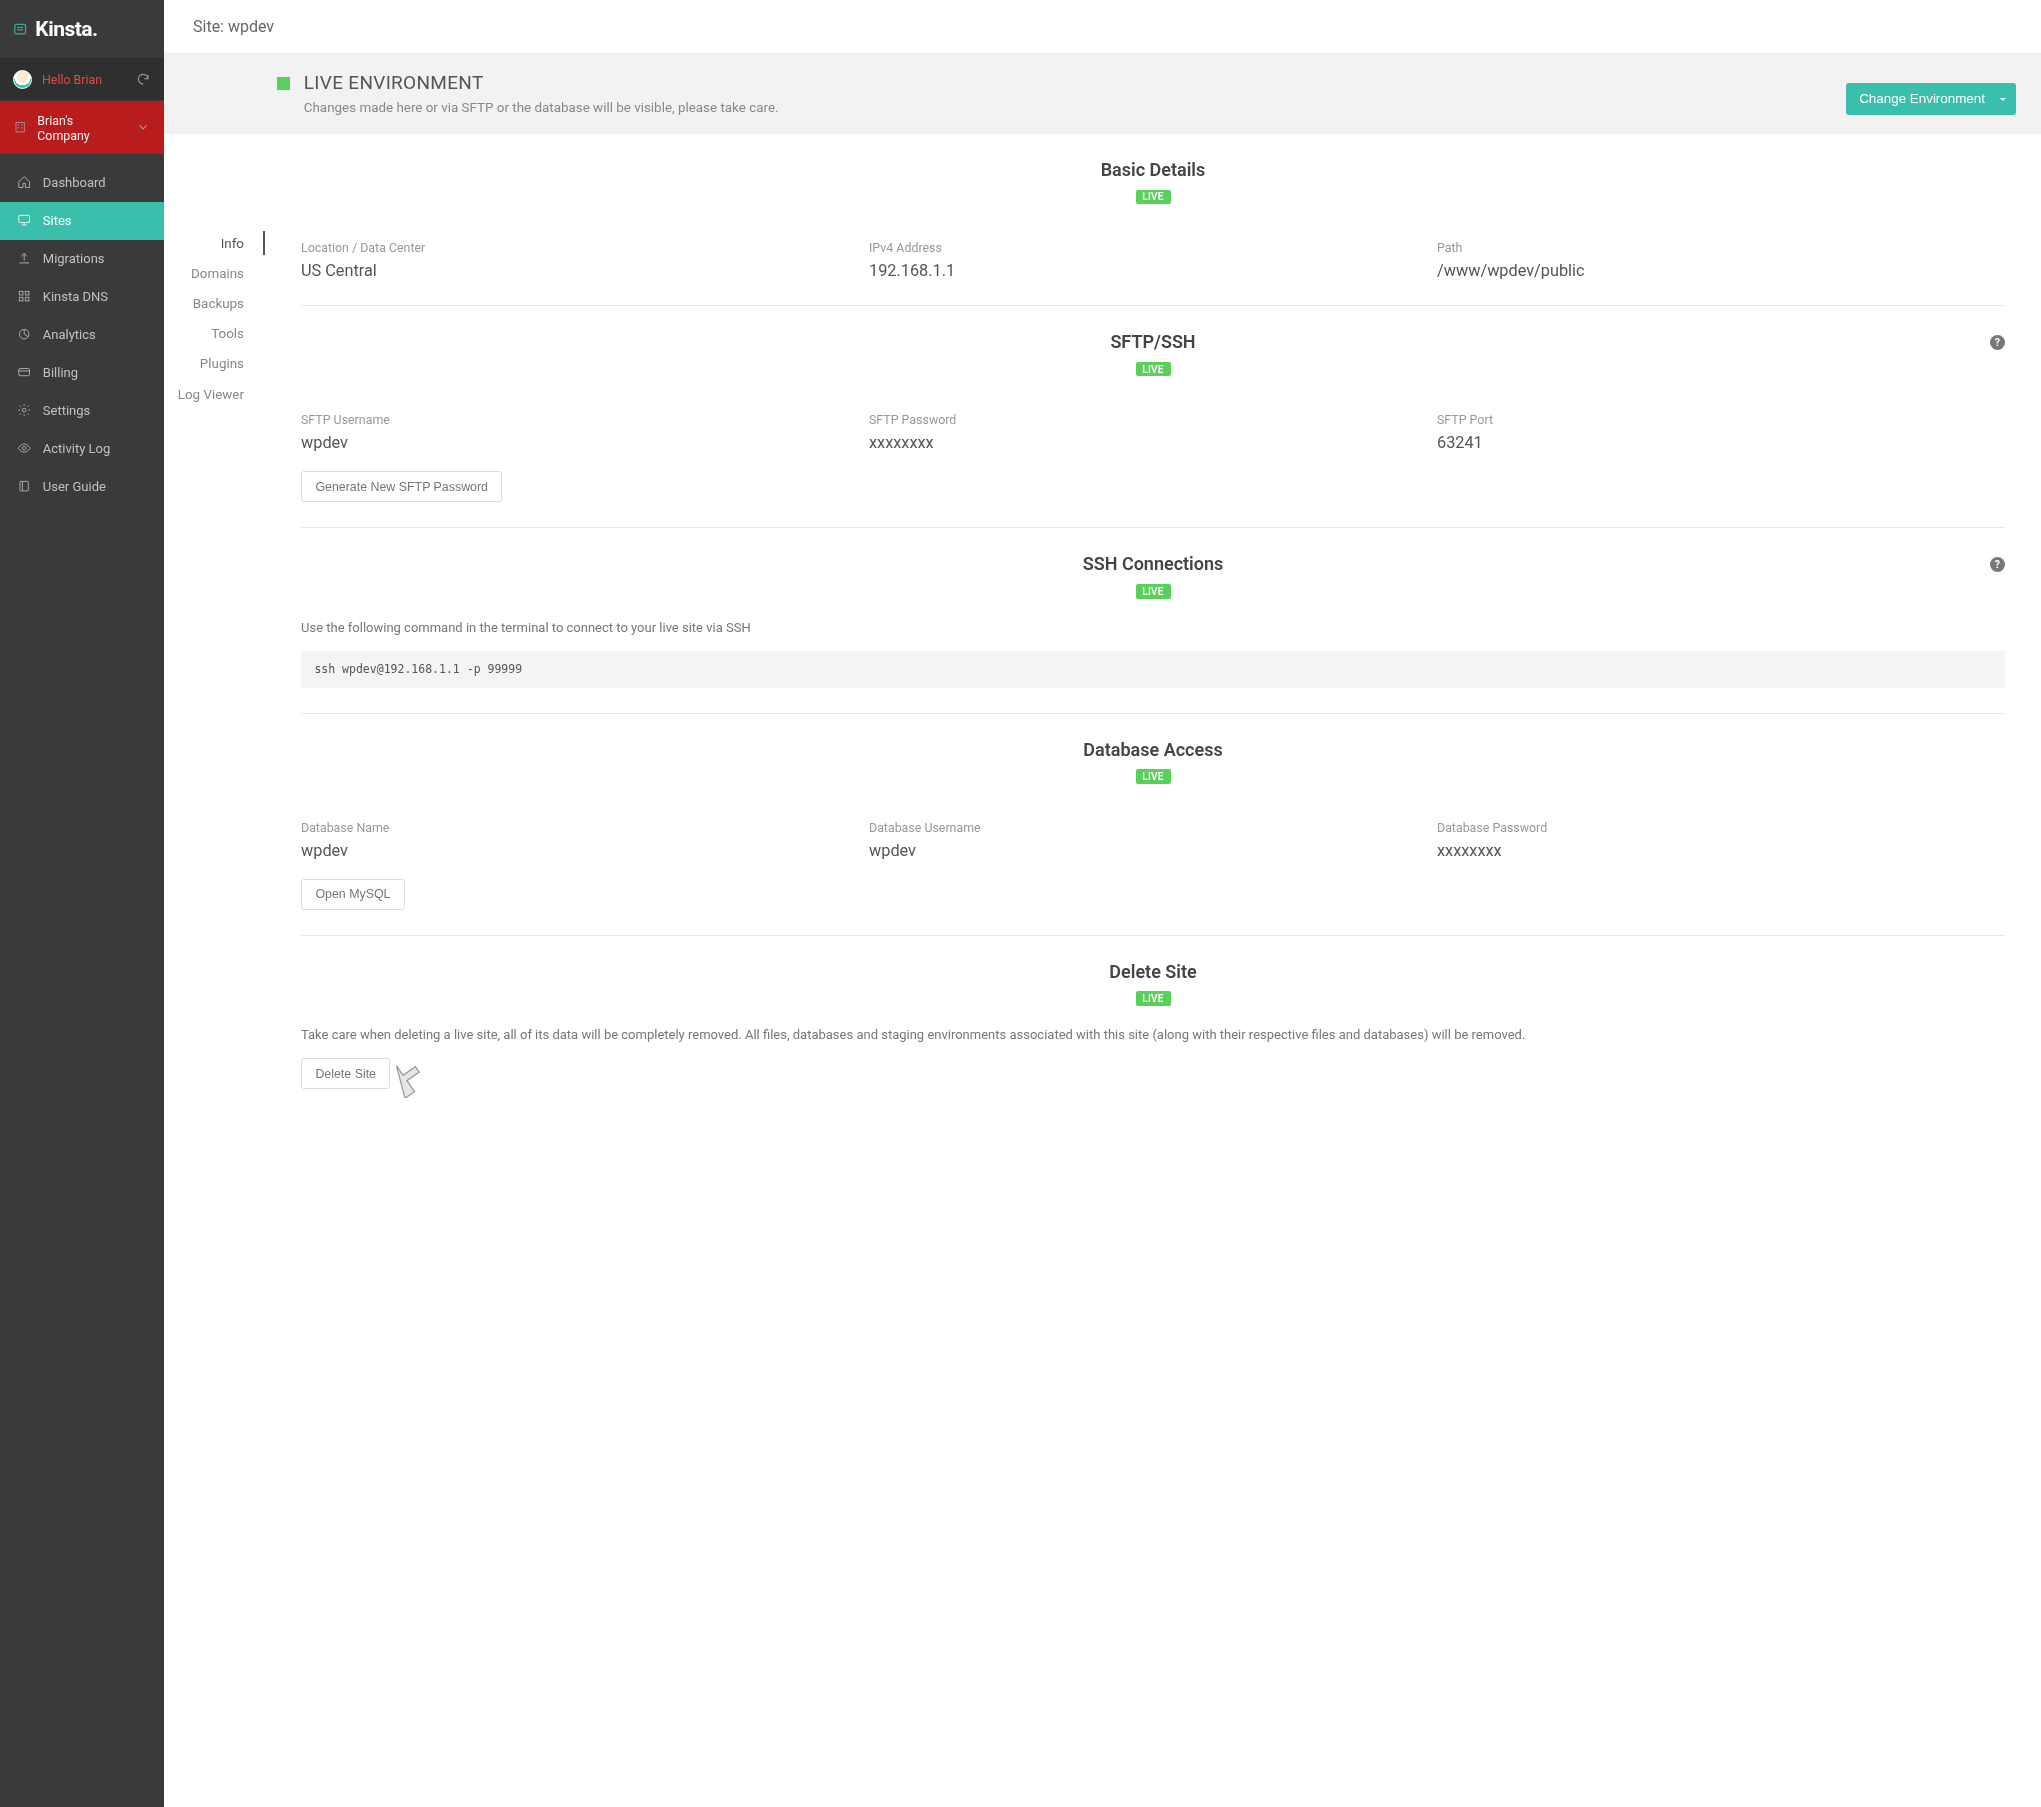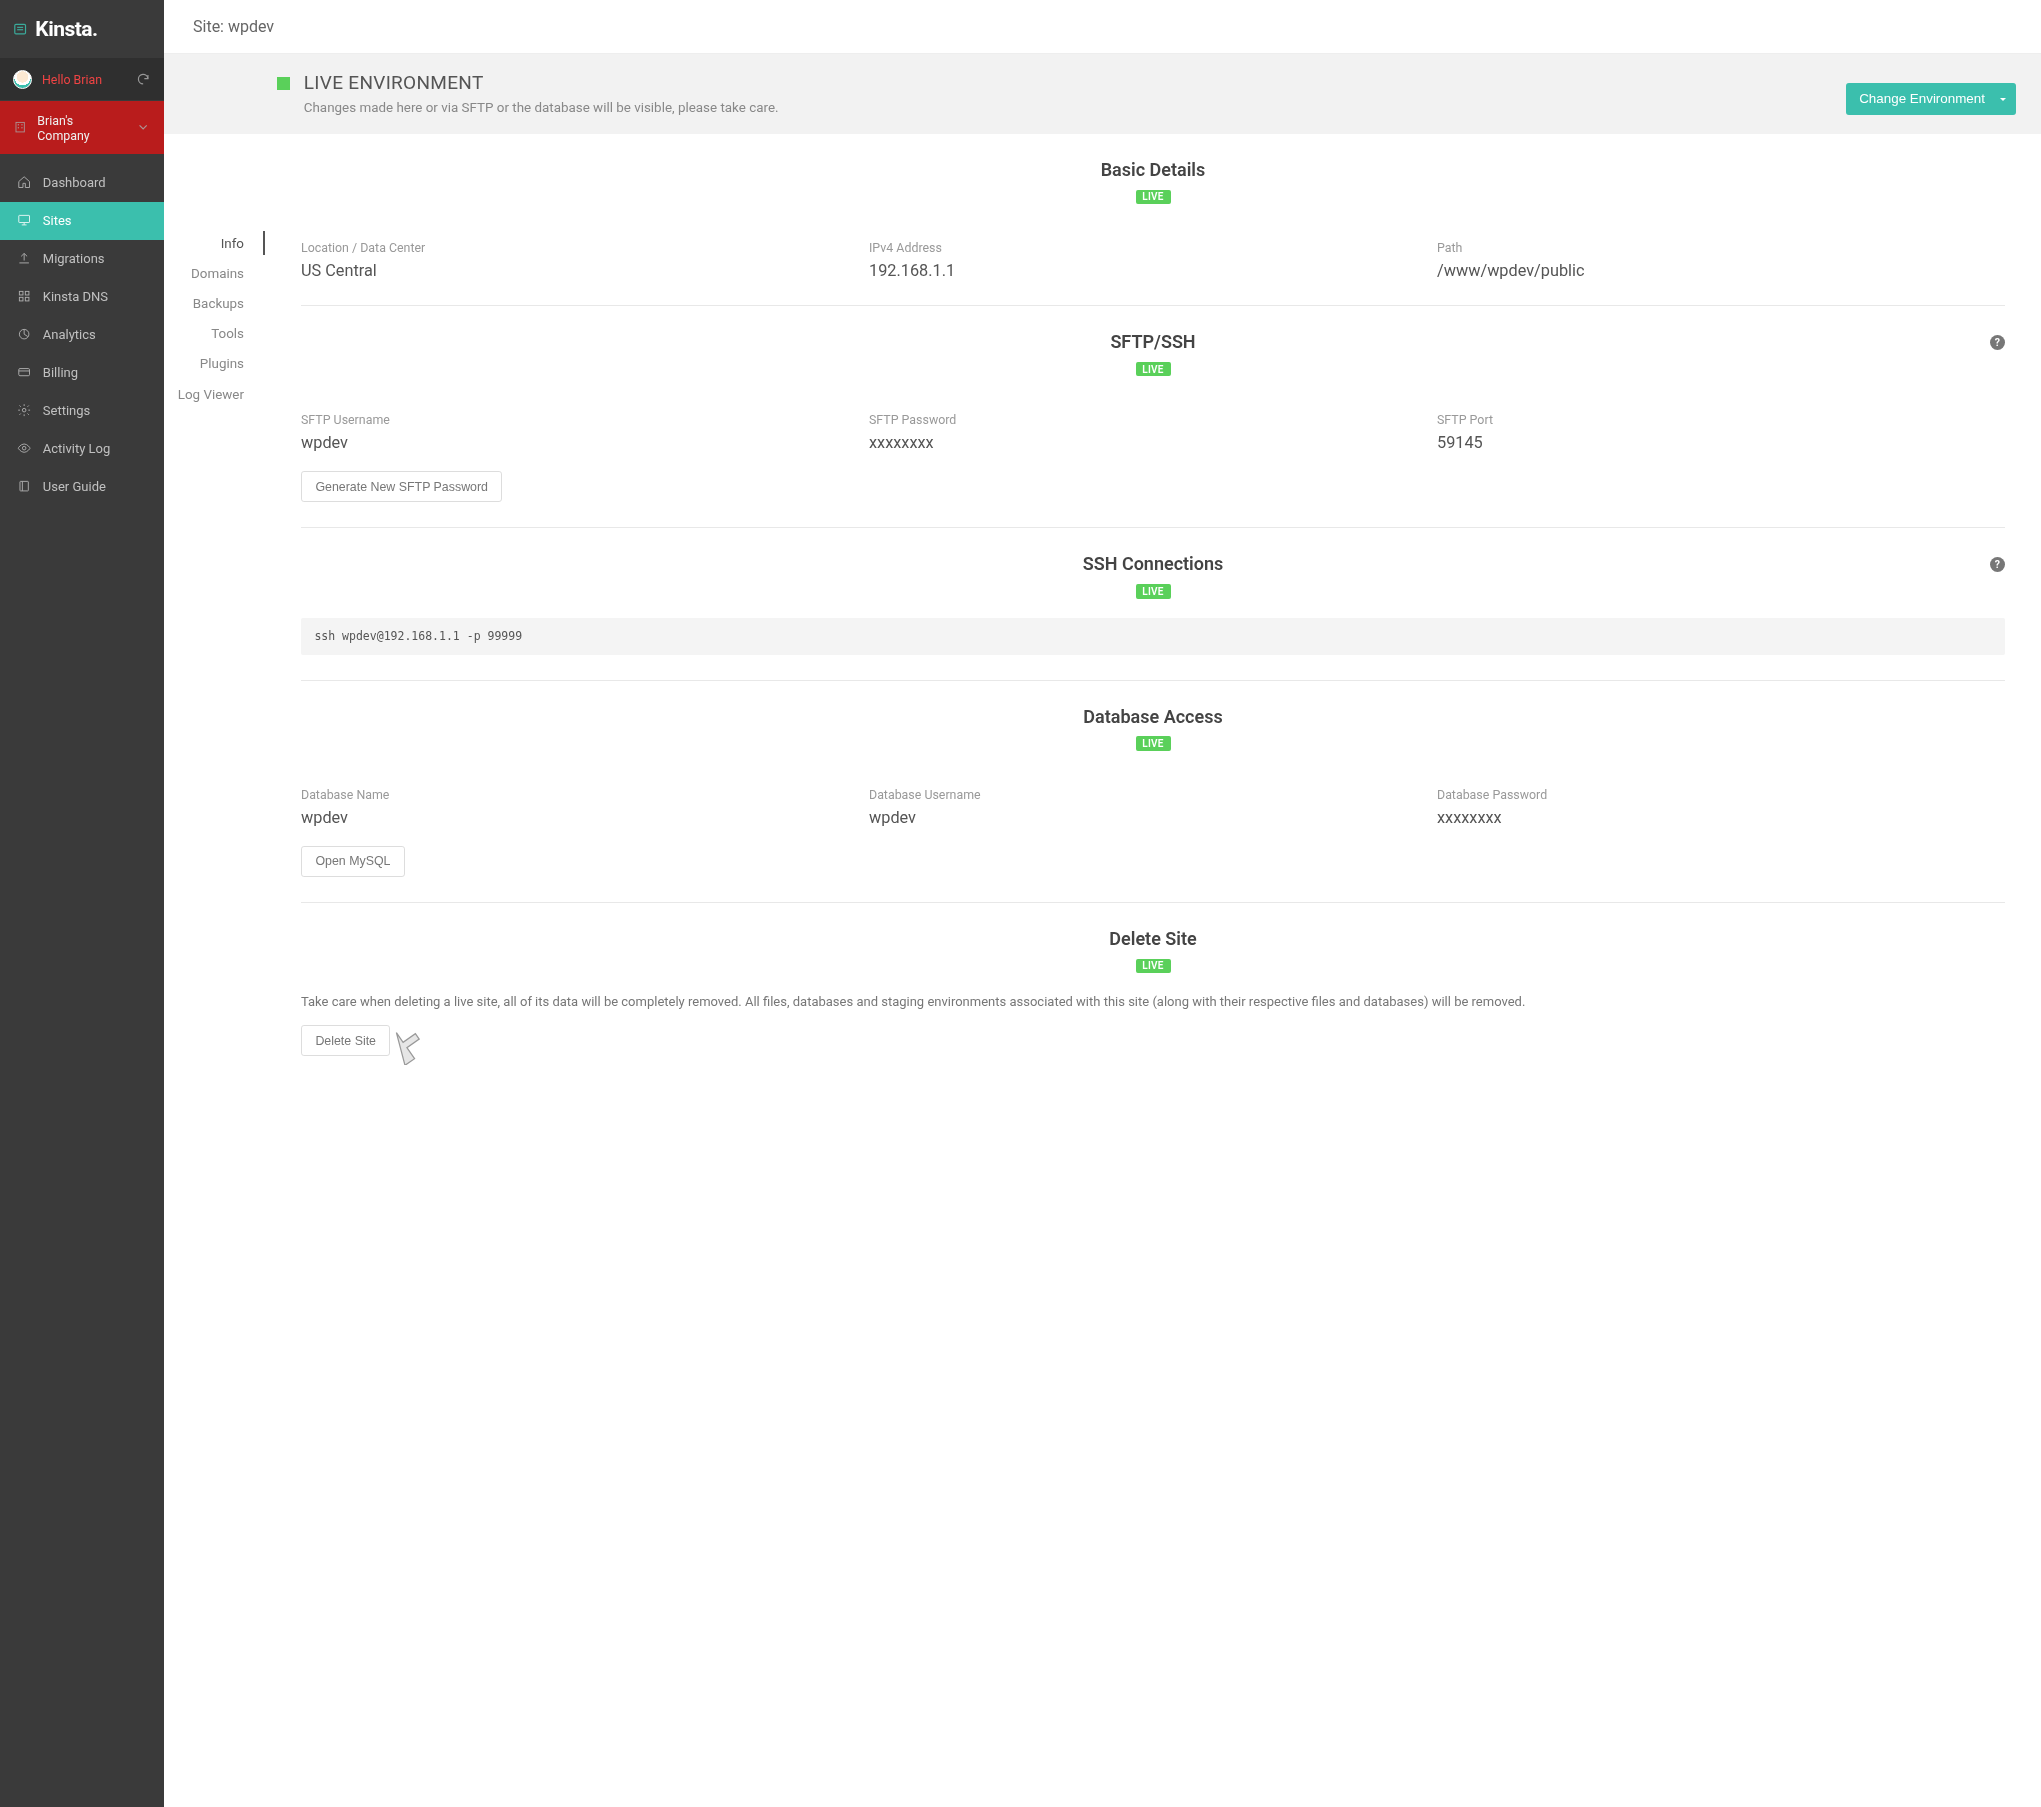--- a/index.html
+++ b/index.html
@@ -258,32 +258,33 @@
             <div class="kv">
               <div class="kv-label">SFTP Username</div>
               <div class="kv-value">wpdev</div>
             </div>
             <div class="kv">
               <div class="kv-label">SFTP Password</div>
               <div class="kv-value">xxxxxxxx</div>
             </div>
             <div class="kv">
               <div class="kv-label">SFTP Port</div>
-              <div class="kv-value">59145</div>
+              <div class="kv-value">63241</div>
             </div>
           </div>
           <button class="ghost-btn">Generate New SFTP Password</button>
         </section>
 
         <section class="section">
           <span class="help-dot">?</span>
           <div class="sec-head">
             <span class="sec-title">SSH Connections</span>
             <span class="live-badge">LIVE</span>
           </div>
+          <div class="desc-text">Use the following command in the terminal to connect to your live site via SSH</div>
           <div class="code-block">ssh wpdev@192.168.1.1 -p 99999</div>
         </section>
 
         <section class="section">
           <div class="sec-head">
             <span class="sec-title">Database Access</span>
             <span class="live-badge">LIVE</span>
           </div>
           <div class="kv-row">
             <div class="kv">

